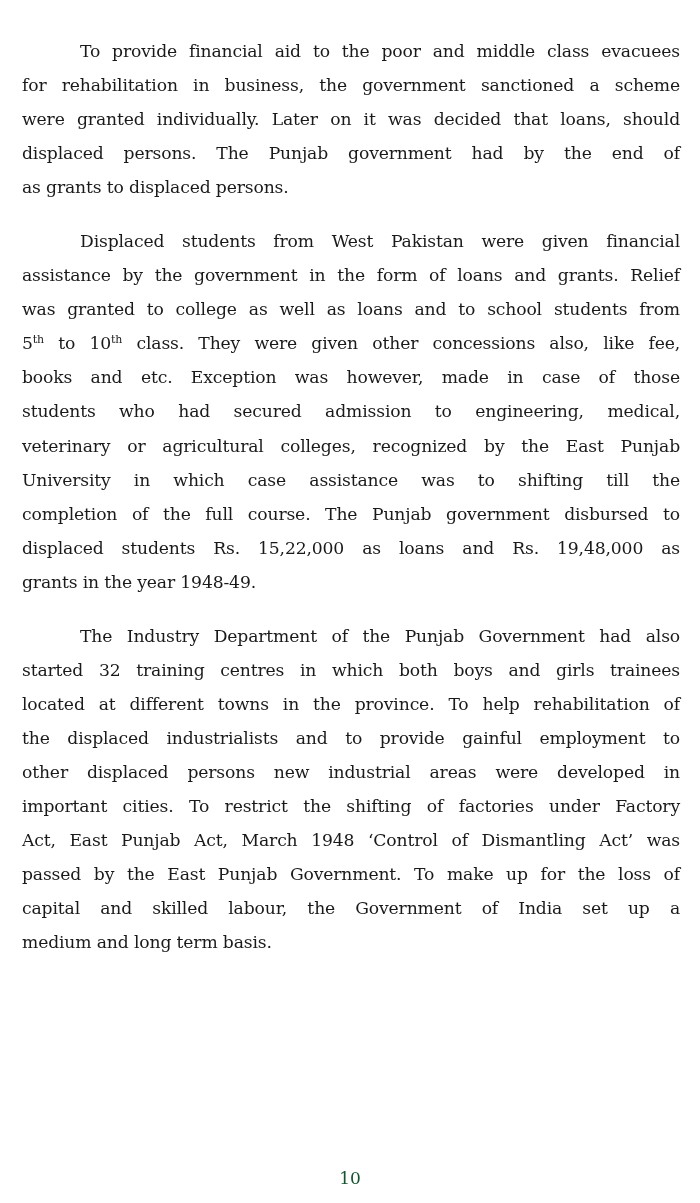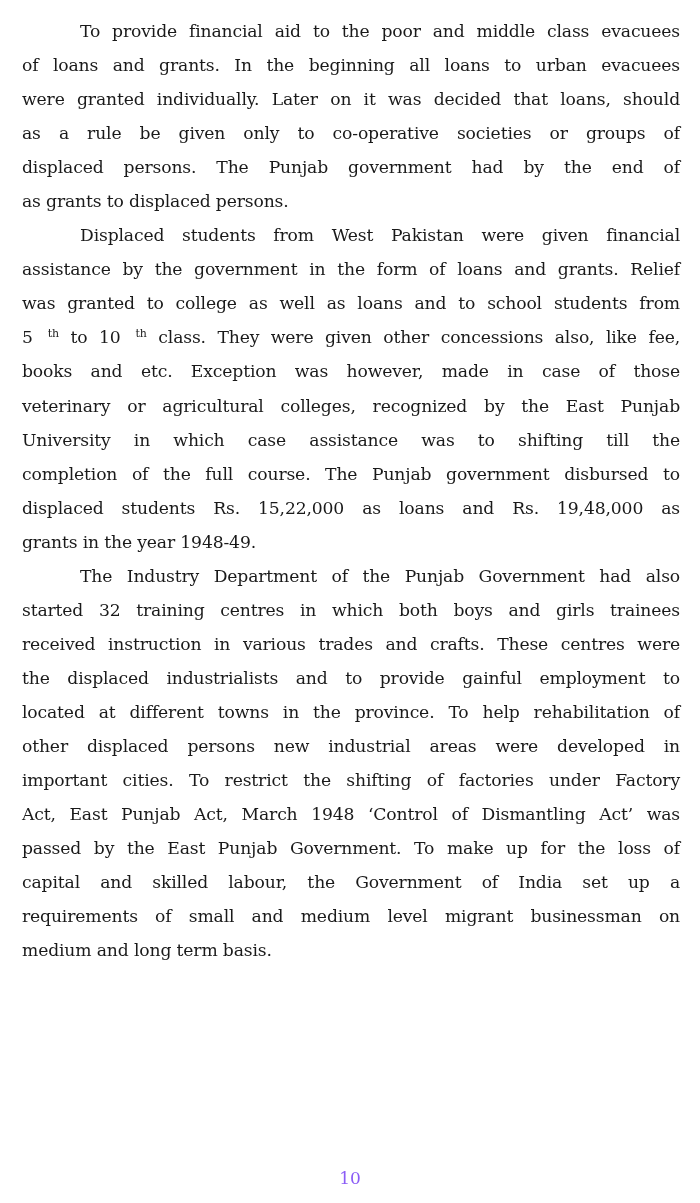--- a/index.html
+++ b/index.html
@@ -30,78 +30,76 @@
       text-indent: 58px;
       hyphens: none;
     }
     .page p .ln {
       display: block;
       text-align: justify;
       text-align-last: justify;
     }
     .page p .ln.first {
       text-indent: 58px;
+      margin-top: 20px;
     }
     .page p .ln.last {
       text-align-last: left;
     }
     .page p .ln:not(.first) {
       text-indent: 0;
     }
     sup {
       font-size: 11px;
       line-height: 0;
       vertical-align: 6px;
-      margin-left: 15px;
     }
     .page-number {
       position: absolute;
       left: 0;
       width: 700px;
       top: 1166px;
       text-align: center;
       font-family: "DejaVu Serif", serif;
       font-size: 17px;
       line-height: 24px;
-      color: #8b5cf6;
+      color: #14532d;
     }
   </style>
 </head>
 <body>
 
 <div class="page">
   <p>
     <span class="ln first">To provide financial aid to the poor and middle class evacuees</span>
-    <span class="ln">of loans and grants. In the beginning all loans to urban evacuees</span>
+    <span class="ln">for rehabilitation in business, the government sanctioned a scheme</span>
     <span class="ln">were granted individually. Later on it was decided that loans, should</span>
-    <span class="ln">as a rule be given only to co-operative societies or groups of</span>
     <span class="ln">displaced persons. The Punjab government had by the end of</span>
     <span class="ln last">as grants to displaced persons.</span>
   </p>
   <p>
     <span class="ln first">Displaced students from West Pakistan were given financial</span>
     <span class="ln">assistance by the government in the form of loans and grants. Relief</span>
     <span class="ln">was granted to college as well as loans and to school students from</span>
     <span class="ln"><span>5</span><sup>th</sup><span> to 10</span><sup>th</sup><span> class. They were given other concessions also, like fee,</span></span>
     <span class="ln">books and etc. Exception was however, made in case of those</span>
+    <span class="ln">students who had secured admission to engineering, medical,</span>
     <span class="ln">veterinary or agricultural colleges, recognized by the East Punjab</span>
     <span class="ln">University in which case assistance was to shifting till the</span>
     <span class="ln">completion of the full course. The Punjab government disbursed to</span>
     <span class="ln">displaced students Rs. 15,22,000 as loans and Rs. 19,48,000 as</span>
     <span class="ln last">grants in the year 1948-49.</span>
   </p>
   <p>
     <span class="ln first">The Industry Department of the Punjab Government had also</span>
     <span class="ln">started 32 training centres in which both boys and girls trainees</span>
-    <span class="ln">received instruction in various trades and crafts. These centres were</span>
+    <span class="ln">located at different towns in the province. To help rehabilitation of</span>
     <span class="ln">the displaced industrialists and to provide gainful employment to</span>
-    <span class="ln">located at different towns in the province. To help rehabilitation of</span>
     <span class="ln">other displaced persons new industrial areas were developed in</span>
     <span class="ln">important cities. To restrict the shifting of factories under Factory</span>
     <span class="ln">Act, East Punjab Act, March 1948 ‘Control of Dismantling Act’ was</span>
     <span class="ln">passed by the East Punjab Government. To make up for the loss of</span>
     <span class="ln">capital and skilled labour, the Government of India set up a</span>
-    <span class="ln">requirements of small and medium level migrant businessman on</span>
     <span class="ln last">medium and long term basis.</span>
   </p>
 </div>
 
 <div class="page-number">10</div>
 
 </body></html>

